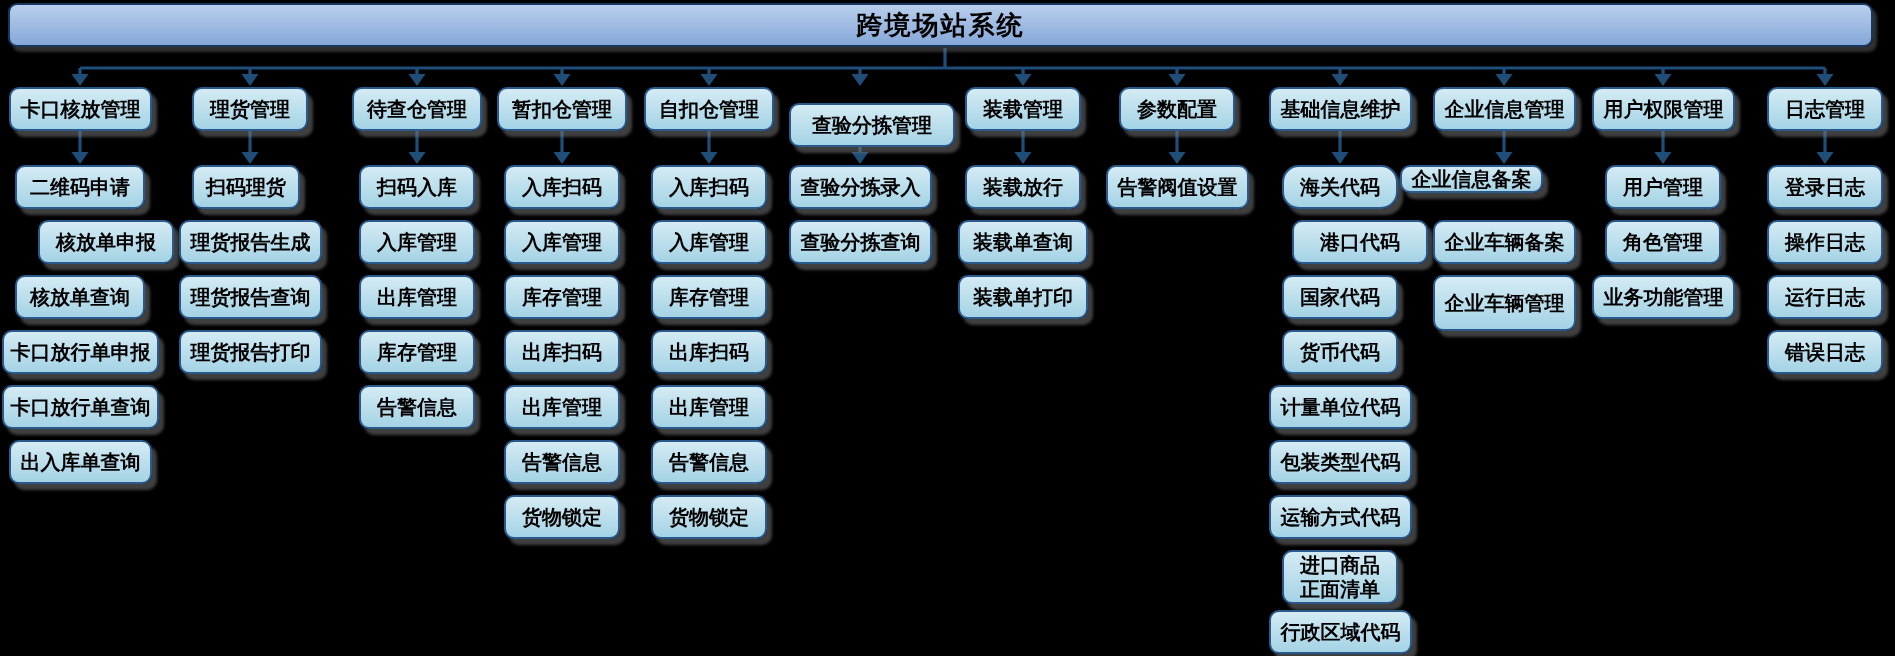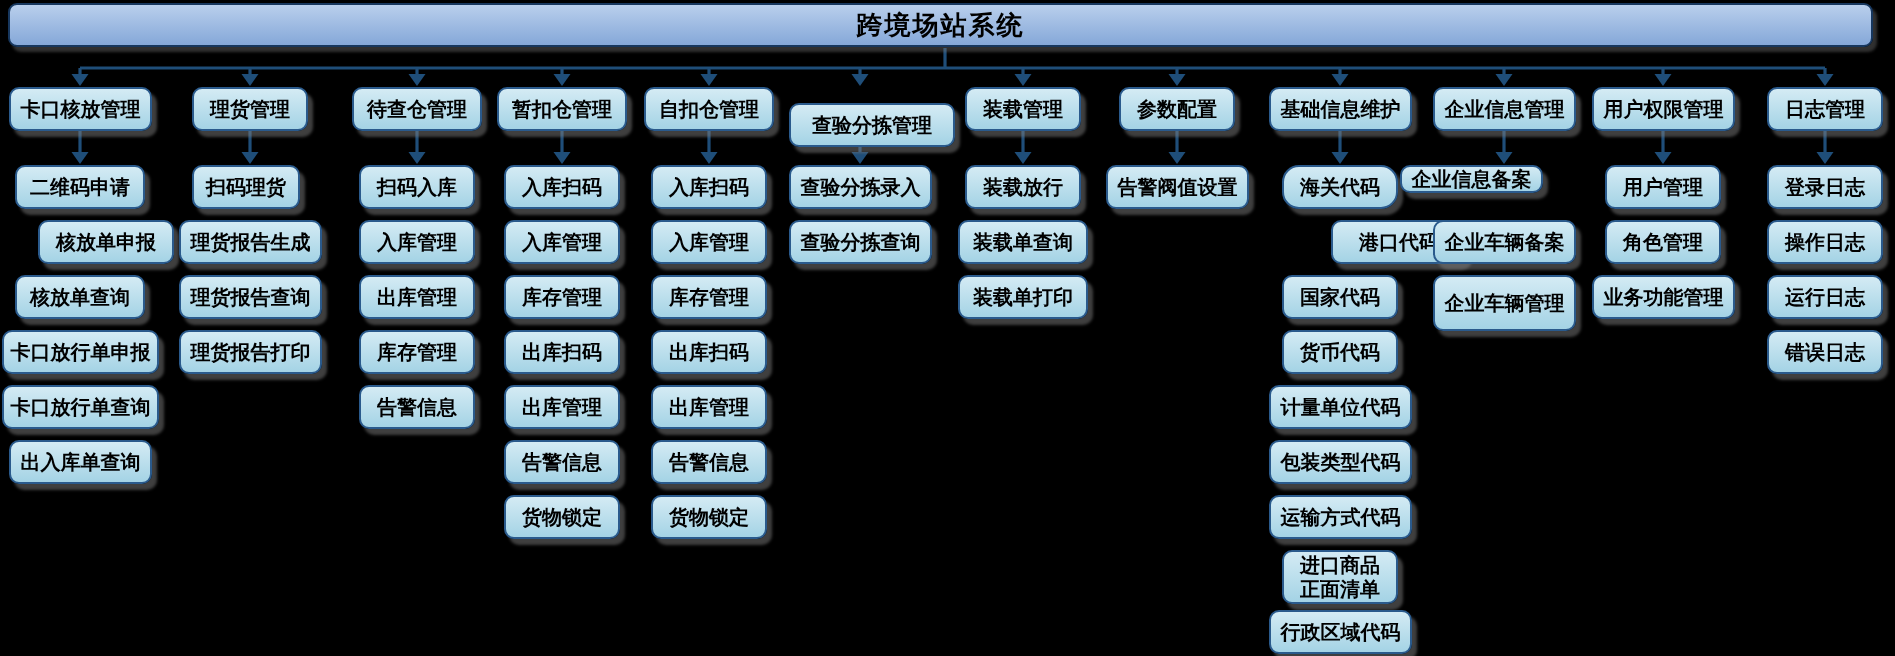--- a/index.html
+++ b/index.html
@@ -126,21 +126,21 @@
       <div class="box" style="left: 789px; top: 165px; width: 143px; height: 44px;">查验分拣录入</div>
       <div class="box" style="left: 789px; top: 220px; width: 143px; height: 44px;">查验分拣查询</div>
       <div class="box" style="left: 965px; top: 87px; width: 116px; height: 44px;">装载管理</div>
       <div class="box" style="left: 965px; top: 165px; width: 116px; height: 44px;">装载放行</div>
       <div class="box" style="left: 958px; top: 220px; width: 130px; height: 44px;">装载单查询</div>
       <div class="box" style="left: 958px; top: 275px; width: 130px; height: 44px;">装载单打印</div>
       <div class="box" style="left: 1119px; top: 87px; width: 116px; height: 44px;">参数配置</div>
       <div class="box" style="left: 1106px; top: 165px; width: 143px; height: 44px;">告警阀值设置</div>
       <div class="box" style="left: 1269px; top: 87px; width: 143px; height: 44px;">基础信息维护</div>
       <div class="box" style="left: 1282px; top: 165px; width: 116px; height: 44px; border-radius: 17px;">海关代码</div>
-      <div class="box" style="left: 1331px; top: 220px; width: 136px; height: 44px;">港口代码</div>
+      <div class="box" style="left: 1292px; top: 220px; width: 136px; height: 44px;">港口代码</div>
       <div class="box" style="left: 1282px; top: 275px; width: 116px; height: 44px;">国家代码</div>
       <div class="box" style="left: 1282px; top: 330px; width: 116px; height: 44px;">货币代码</div>
       <div class="box" style="left: 1269px; top: 385px; width: 143px; height: 44px;">计量单位代码</div>
       <div class="box" style="left: 1269px; top: 440px; width: 143px; height: 44px;">包装类型代码</div>
       <div class="box" style="left: 1269px; top: 495px; width: 143px; height: 44px;">运输方式代码</div>
       <div class="box" style="left: 1282px; top: 550px; width: 116px; height: 54px;">进口商品
 正面清单</div>
       <div class="box" style="left: 1269px; top: 610px; width: 143px; height: 44px;">行政区域代码</div>
       <div class="box" style="left: 1433px; top: 87px; width: 143px; height: 44px;">企业信息管理</div>
       <div class="box" style="left: 1400px; top: 165px; width: 143px; height: 28px;">企业信息备案</div>

